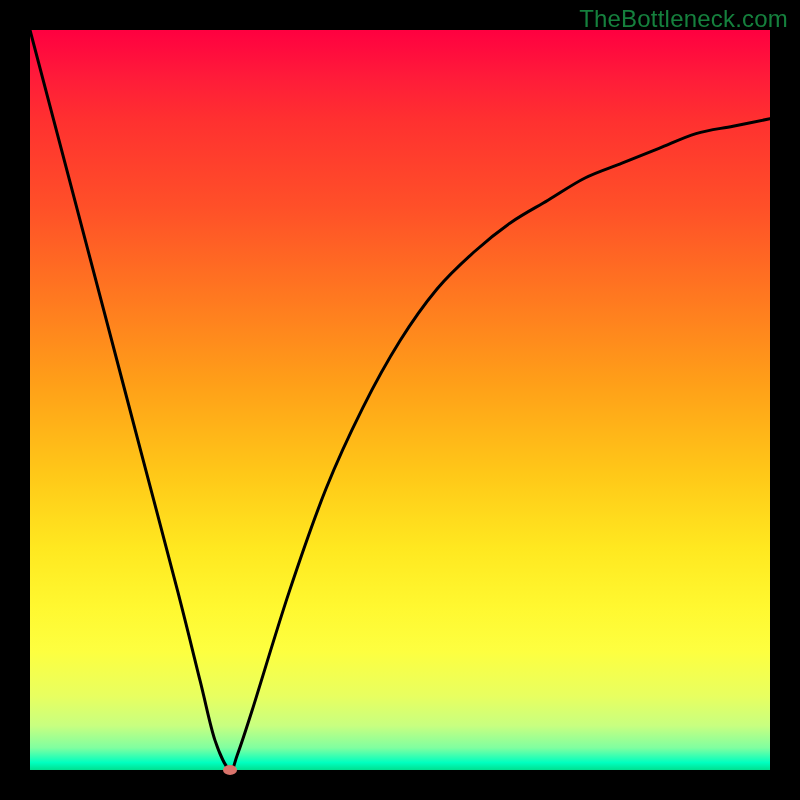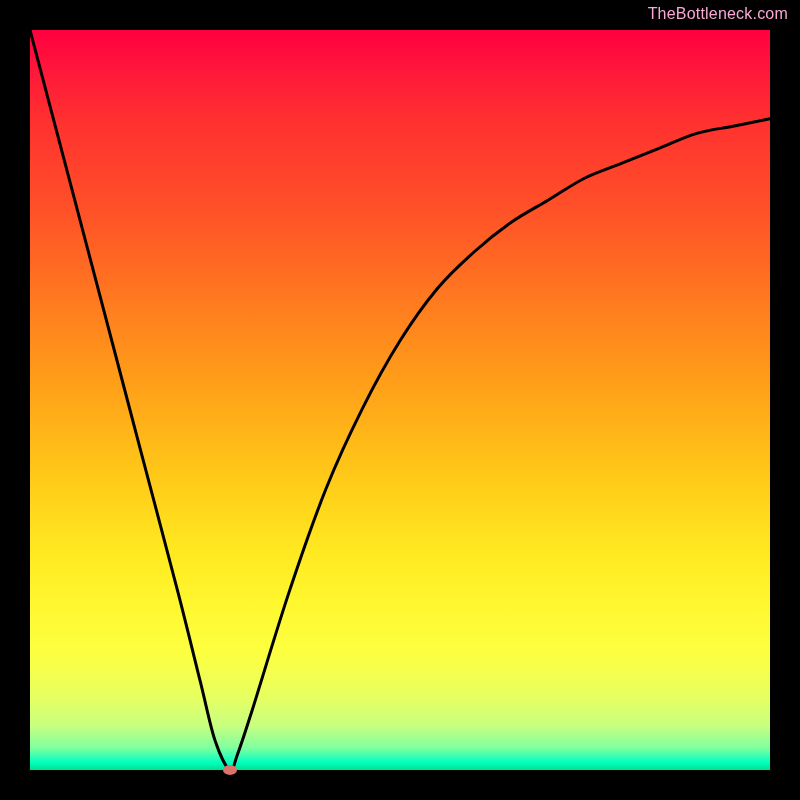--- a/index.html
+++ b/index.html
@@ -32,22 +32,22 @@
       #c8ff80 94%,
       #80ffa0 97%,
       #00ffc0 99%,
       #00e090 100%
     );
   }
   .attribution {
     position: absolute;
     top: 5px;
     right: 12px;
-    color: #f9a8d4;
-    font-size: 16px;
+    color: #15803d;
+    font-size: 24px;
     font-weight: 400;
     letter-spacing: 0.2px;
   }
   .curve {
     position: absolute;
     left: 0;
     top: 0;
     width: 740px;
     height: 740px;
   }

